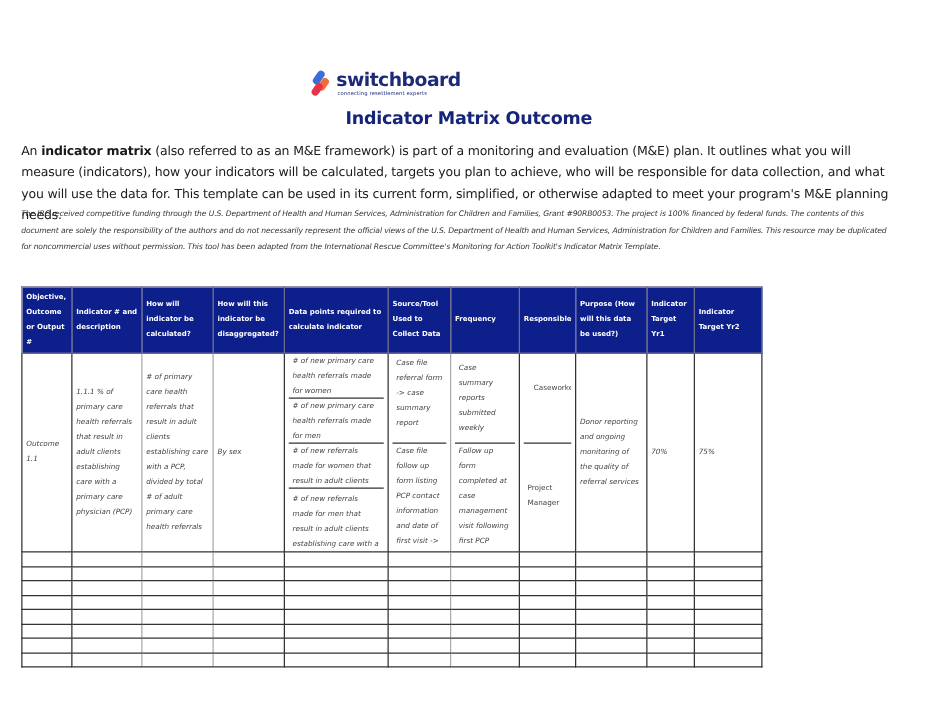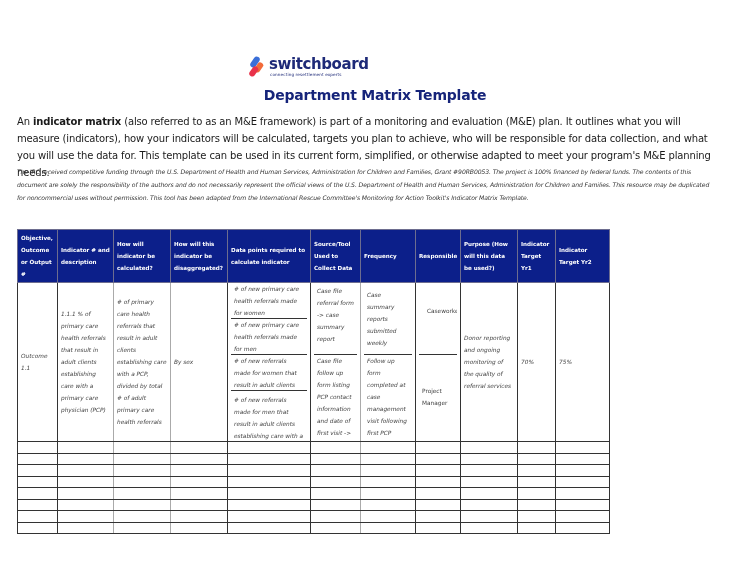--- a/index.html
+++ b/index.html
@@ -34,21 +34,21 @@
 <div class="logo">
   <svg class="logo-mark" viewBox="0 0 18 22">
     <rect x="4" y="0" width="6" height="12" rx="3" transform="rotate(35 7 6)" fill="#3b6fd8"></rect>
     <rect x="8" y="6" width="6" height="11" rx="3" transform="rotate(35 11 11)" fill="#f26b3a"></rect>
     <rect x="3" y="10" width="6" height="11" rx="3" transform="rotate(35 6 15)" fill="#e8324a"></rect>
   </svg>
   <span class="logo-word">switchboard</span>
   <span class="logo-tag">connecting resettlement experts</span>
 </div>
 
-<div class="title">Department Matrix Template</div>
+<div class="title">Indicator Matrix Outcome</div>
 
 <p class="intro"><span>An </span><b>indicator matrix</b><span> (also referred to as an M&amp;E framework) is part of a monitoring and evaluation (M&amp;E) plan. It outlines what you will measure (indicators), how your indicators will be calculated, targets you plan to achieve, who will be responsible for data collection, and what you will use the data for. This template can be used in its current form, simplified, or otherwise adapted to meet your program's M&amp;E planning needs.</span></p>
 
 <p class="disclaimer">The IRC received competitive funding through the U.S. Department of Health and Human Services, Administration for Children and Families, Grant #90RB0053. The project is 100% financed by federal funds. The contents of this document are solely the responsibility of the authors and do not necessarily represent the official views of the U.S. Department of Health and Human Services, Administration for Children and Families. This resource may be duplicated for noncommercial uses without permission. This tool has been adapted from the International Rescue Committee's Monitoring for Action Toolkit's Indicator Matrix Template.</p>
 
 <table class="matrix">
   <colgroup>
     <col style="width:40px">
       <col style="width:56px">
       <col style="width:57px">

